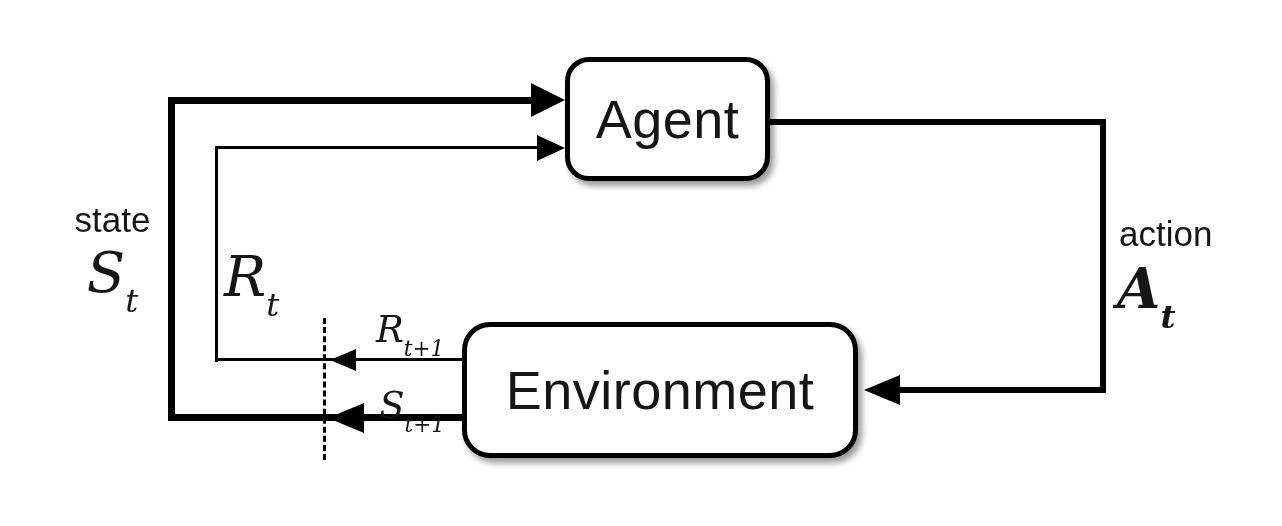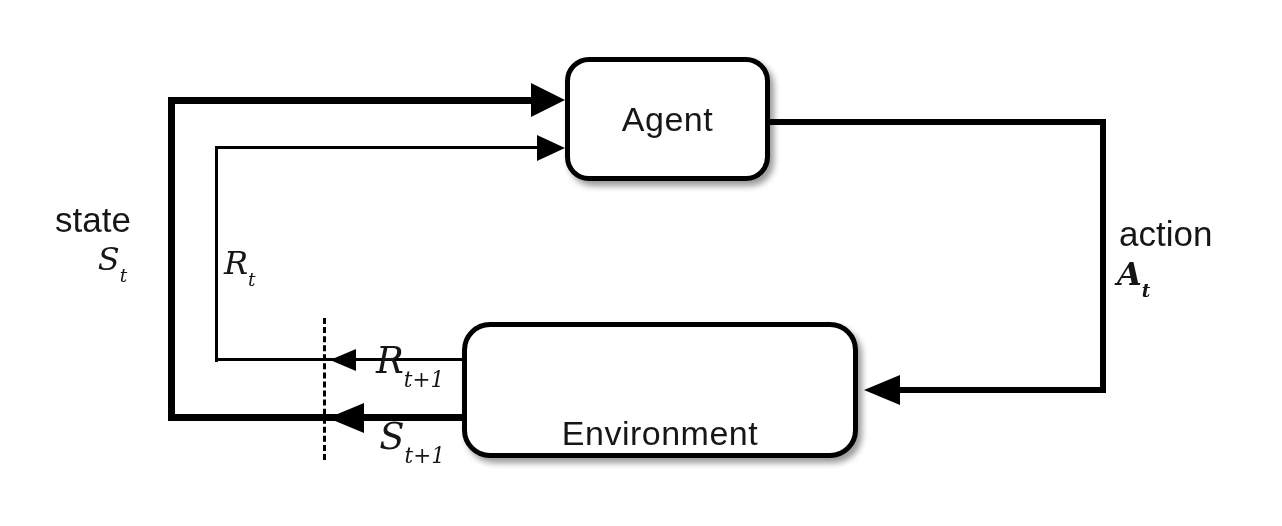--- a/index.html
+++ b/index.html
@@ -19,35 +19,34 @@
 
   
   .node-box {
     position: absolute;
     background: #ffffff;
     border: 5px solid #000000;
     display: flex;
     align-items: center;
     justify-content: center;
     box-shadow: 4px 5px 6px rgba(0,0,0,0.40);
-    font-size: 34px;
+    font-size: 54px;
     font-weight: 400;
     letter-spacing: 0.5px;
     color: #161616;
   }
   .agent-box {
     left: 565px; top: 57px;
     width: 195px; height: 114px;
     border-radius: 24px;
   }
   .environment-box {
     left: 462px; top: 322px;
     width: 386px; height: 126px;
     border-radius: 28px;
-    align-items: flex-end;
   }
 
   
   .line {
     position: absolute;
     background: #000000;
   }
   
   .state-top-h    { left: 168px; top:  97px; width: 363px; height: 7px; }
   .state-v        { left: 168px; top:  97px; width: 7px;  height: 324px; }
@@ -108,35 +107,35 @@
   .word-label {
     position: absolute;
     font-size: 35px;
     color: #161616;
     white-space: nowrap;
   }
   .sym-label {
     position: absolute;
     font-family: "DejaVu Serif", "Liberation Serif", serif;
     font-style: italic;
-    font-size: 32px;
+    font-size: 56px;
     color: #161616;
     white-space: nowrap;
   }
   .sym-label sub, .sym-small sub {
     font-size: 58%;
     font-style: italic;
     position: relative;
     top: 0.25em;
     line-height: 0;
   }
-  .sym-small { font-size: 37px; margin-top: 31px; }
+  .sym-small { font-size: 37px; }
   .centered { text-align: center; }
 
-  .state-word   { left: 55px;  top: 200px; width: 115px; text-align: left; }
+  .state-word   { left: 55px;  top: 200px; width: 115px; text-align: center; }
   .state-sym    { left: 55px;  top: 240px; width: 115px; }
   .reward-word  { left: 230px; top: 203px; }
   .reward-sym   { left: 224px; top: 244px; }
   .action-word  { left: 1119px; top: 214px; }
   .action-sym   { left: 1117px; top: 255px; font-weight: bold; }
   .next-reward-sym { left: 350px; top: 308px; width: 120px; }
   .next-state-sym  { left: 352px; top: 384px; width: 120px; }
 </style>
 </head>
 <body>

